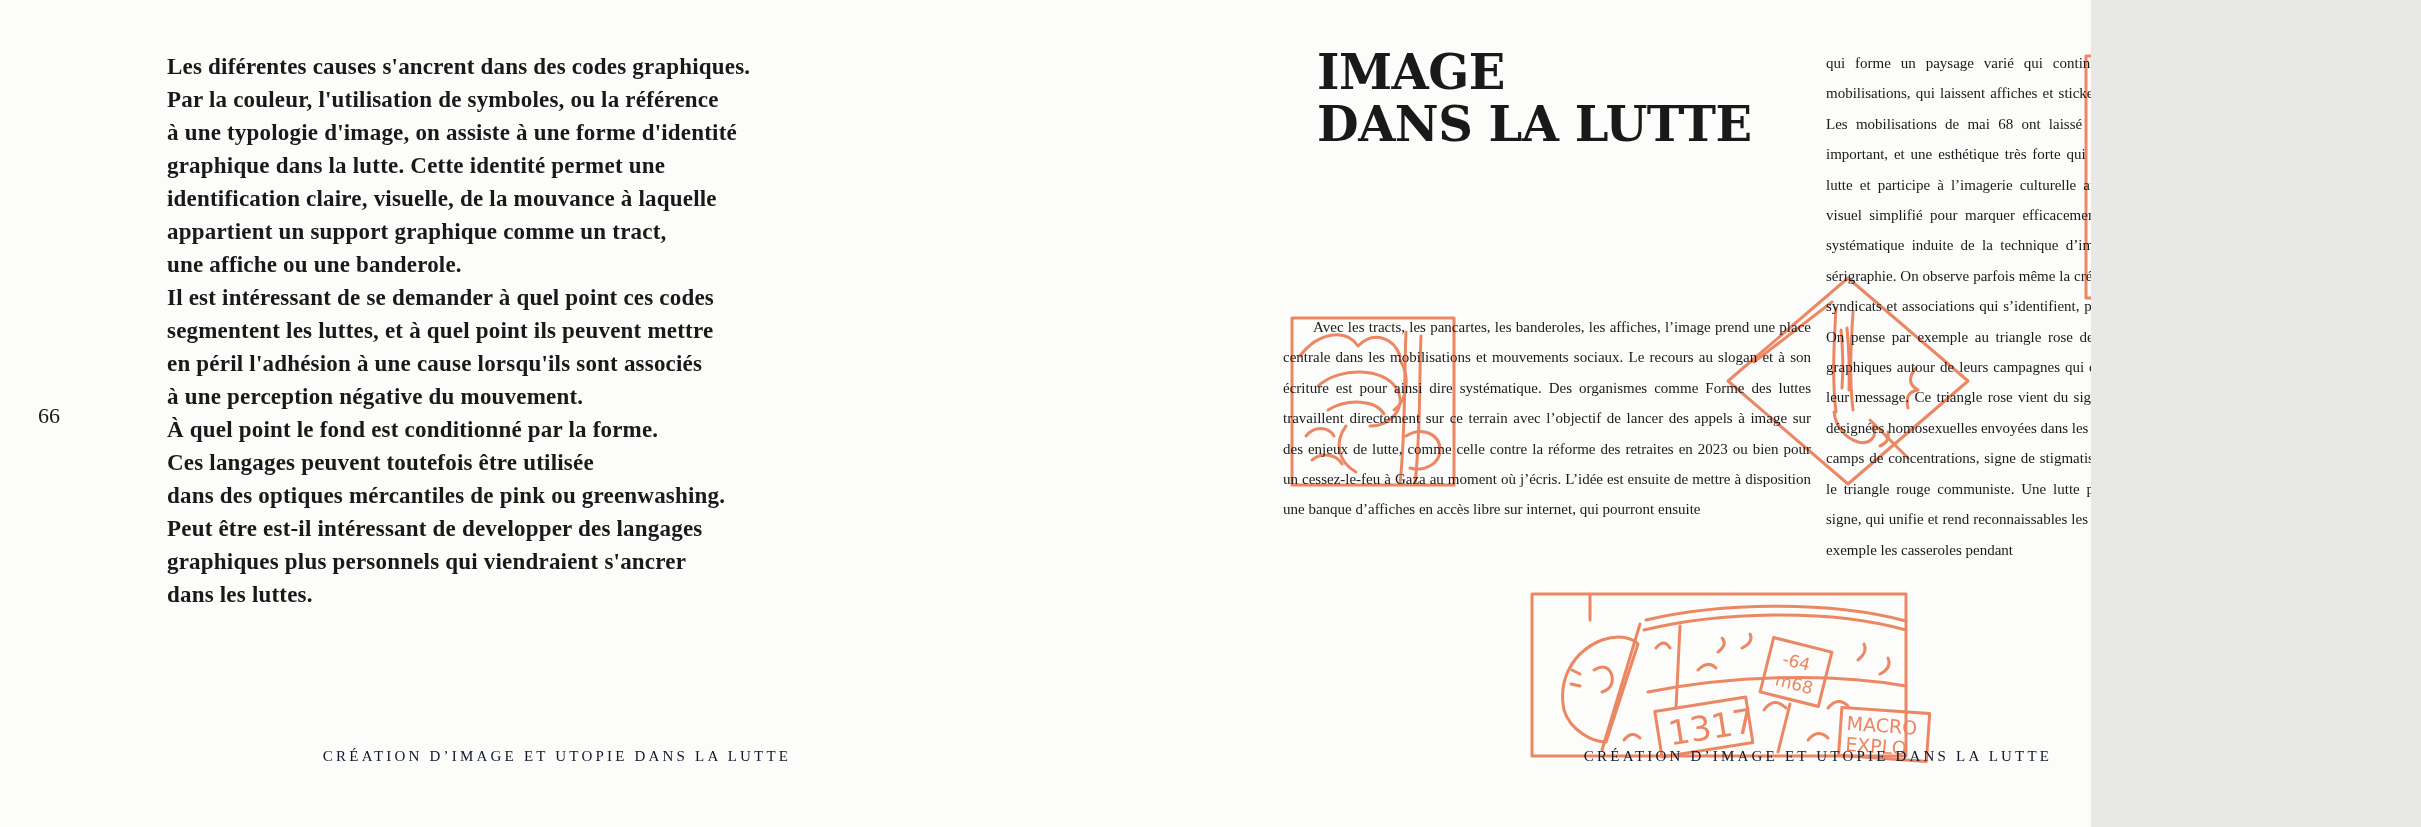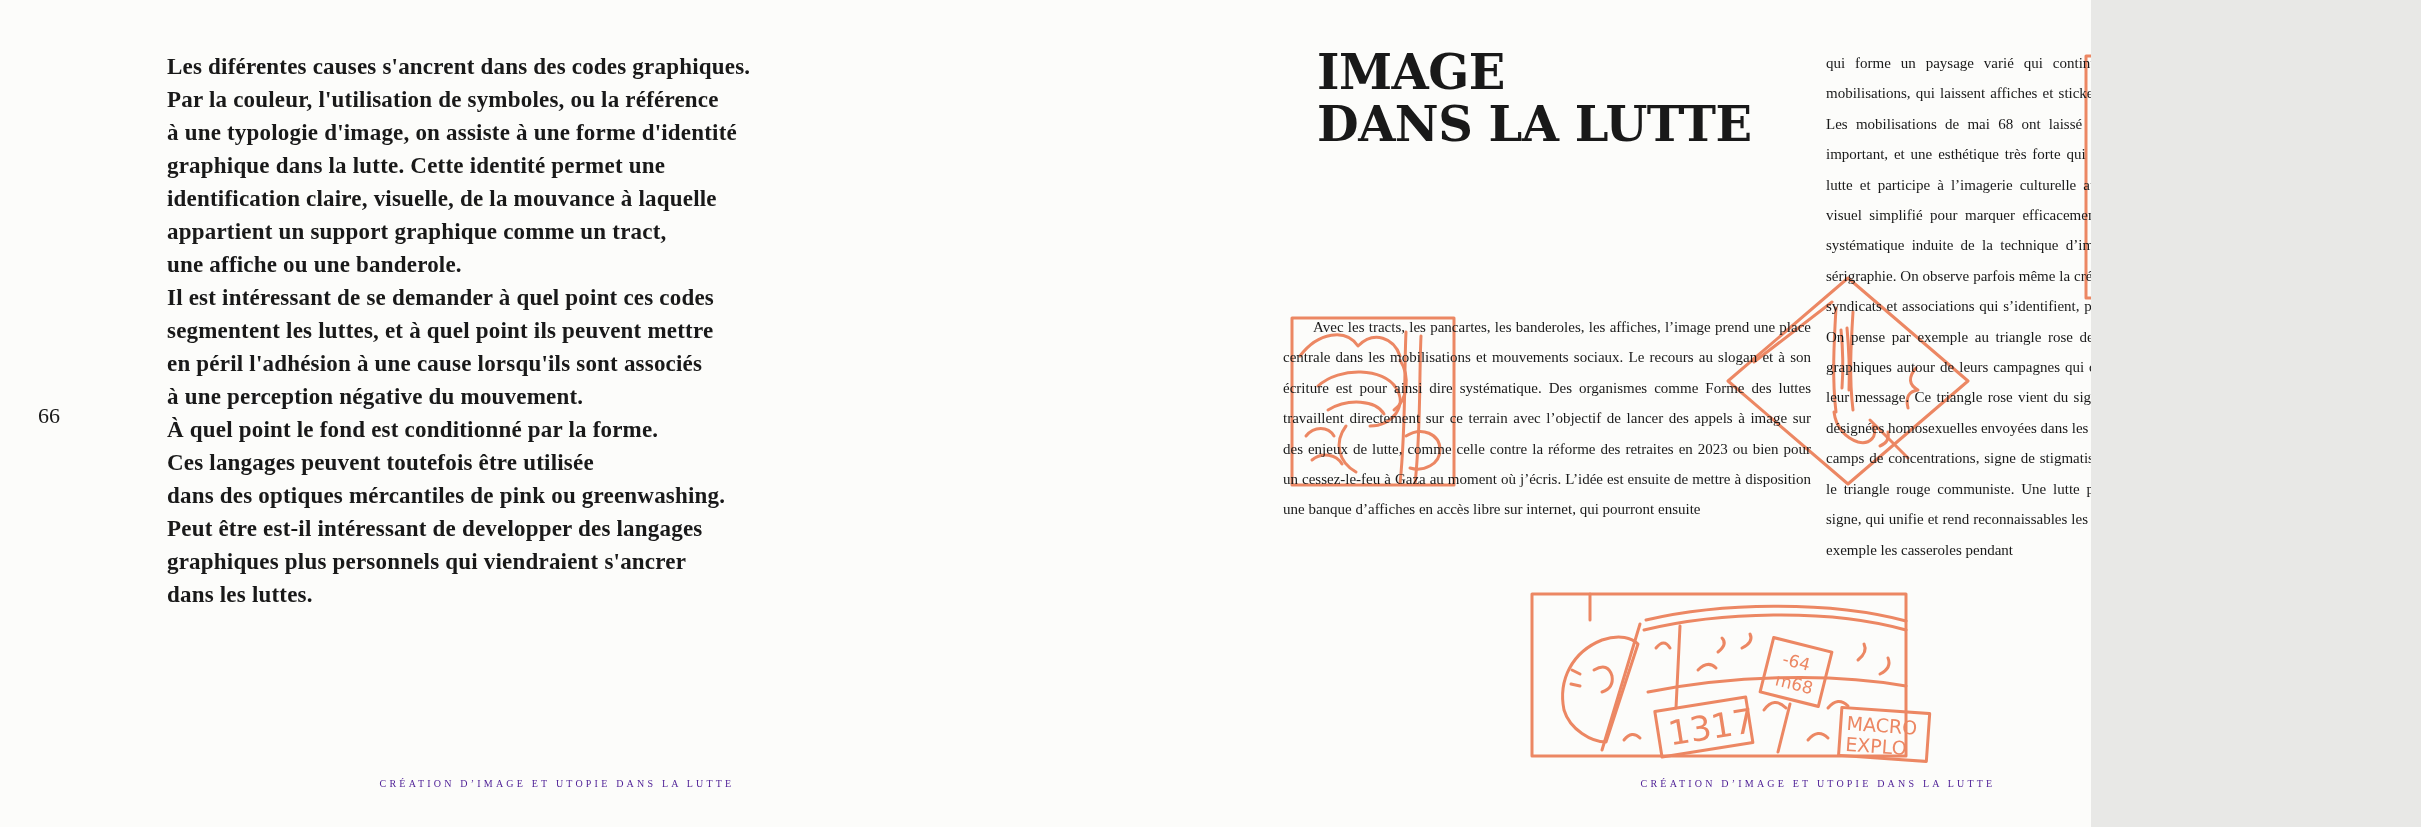--- a/index.html
+++ b/index.html
@@ -16,22 +16,22 @@
     position:absolute;left:167px;top:50px;width:810px;
     font-weight:700;font-size:23px;line-height:33px;
     white-space:pre-line;letter-spacing:.2px;
     z-index:2;
   }
   .page-num{position:absolute;top:403px;font-size:22px;z-index:2;}
   .page-num-left{left:38px;}
   .page-num-right{left:2349px;font-family:Liberation Serif, serif;}
   .ghost-num{color:#b5b3ae;font-style:italic;margin-left:1px;}
   .footer{
-    position:absolute;top:778px;font-size:10px;letter-spacing:3.2px;
-    white-space:nowrap;z-index:2;color:#4c1d95;
+    position:absolute;top:748px;font-size:15px;letter-spacing:3.2px;
+    white-space:nowrap;z-index:2;color:#0f172a;
   }
   .footer-left{left:167px;width:780px;text-align:center;}
   .footer-right{left:1283px;width:1070px;text-align:center;}
   
   .page-title{
     position:absolute;left:1281px;top:46px;
     font-family:"DejaVu Serif", serif;
     font-weight:700;font-size:48px;line-height:52px;
     letter-spacing:-.5px;white-space:pre-line;z-index:2;margin-left:36px;
   }

